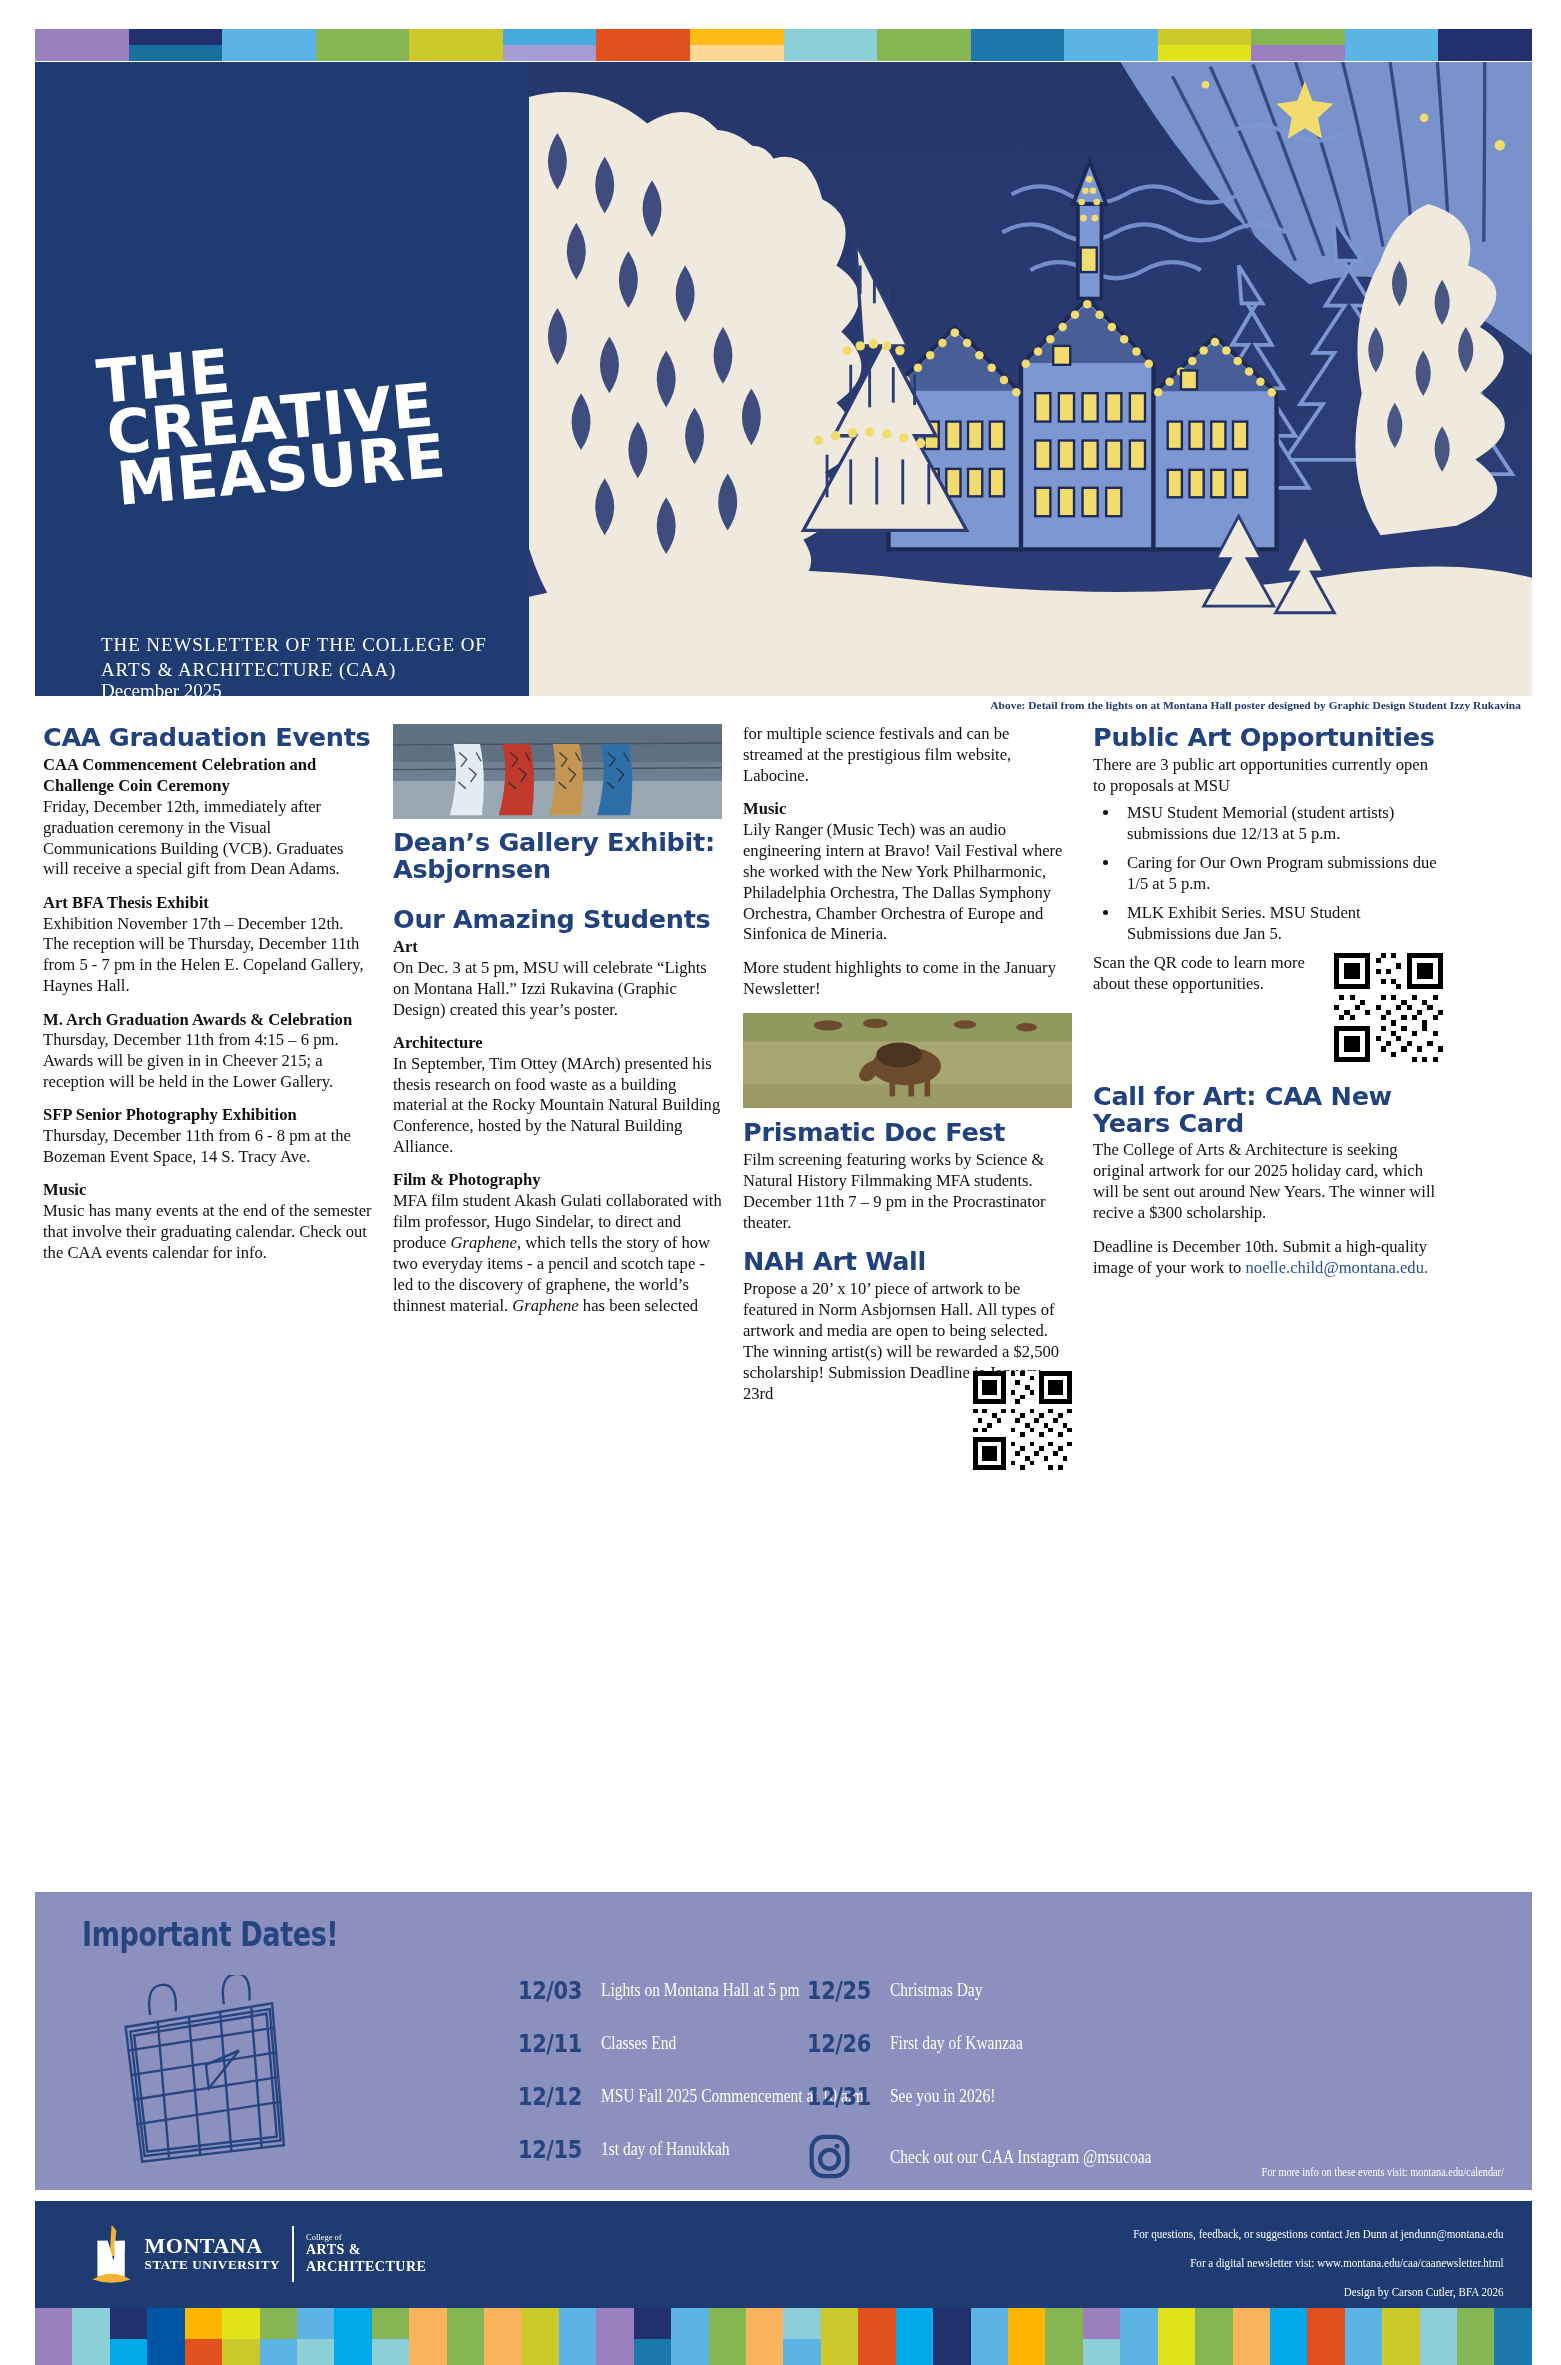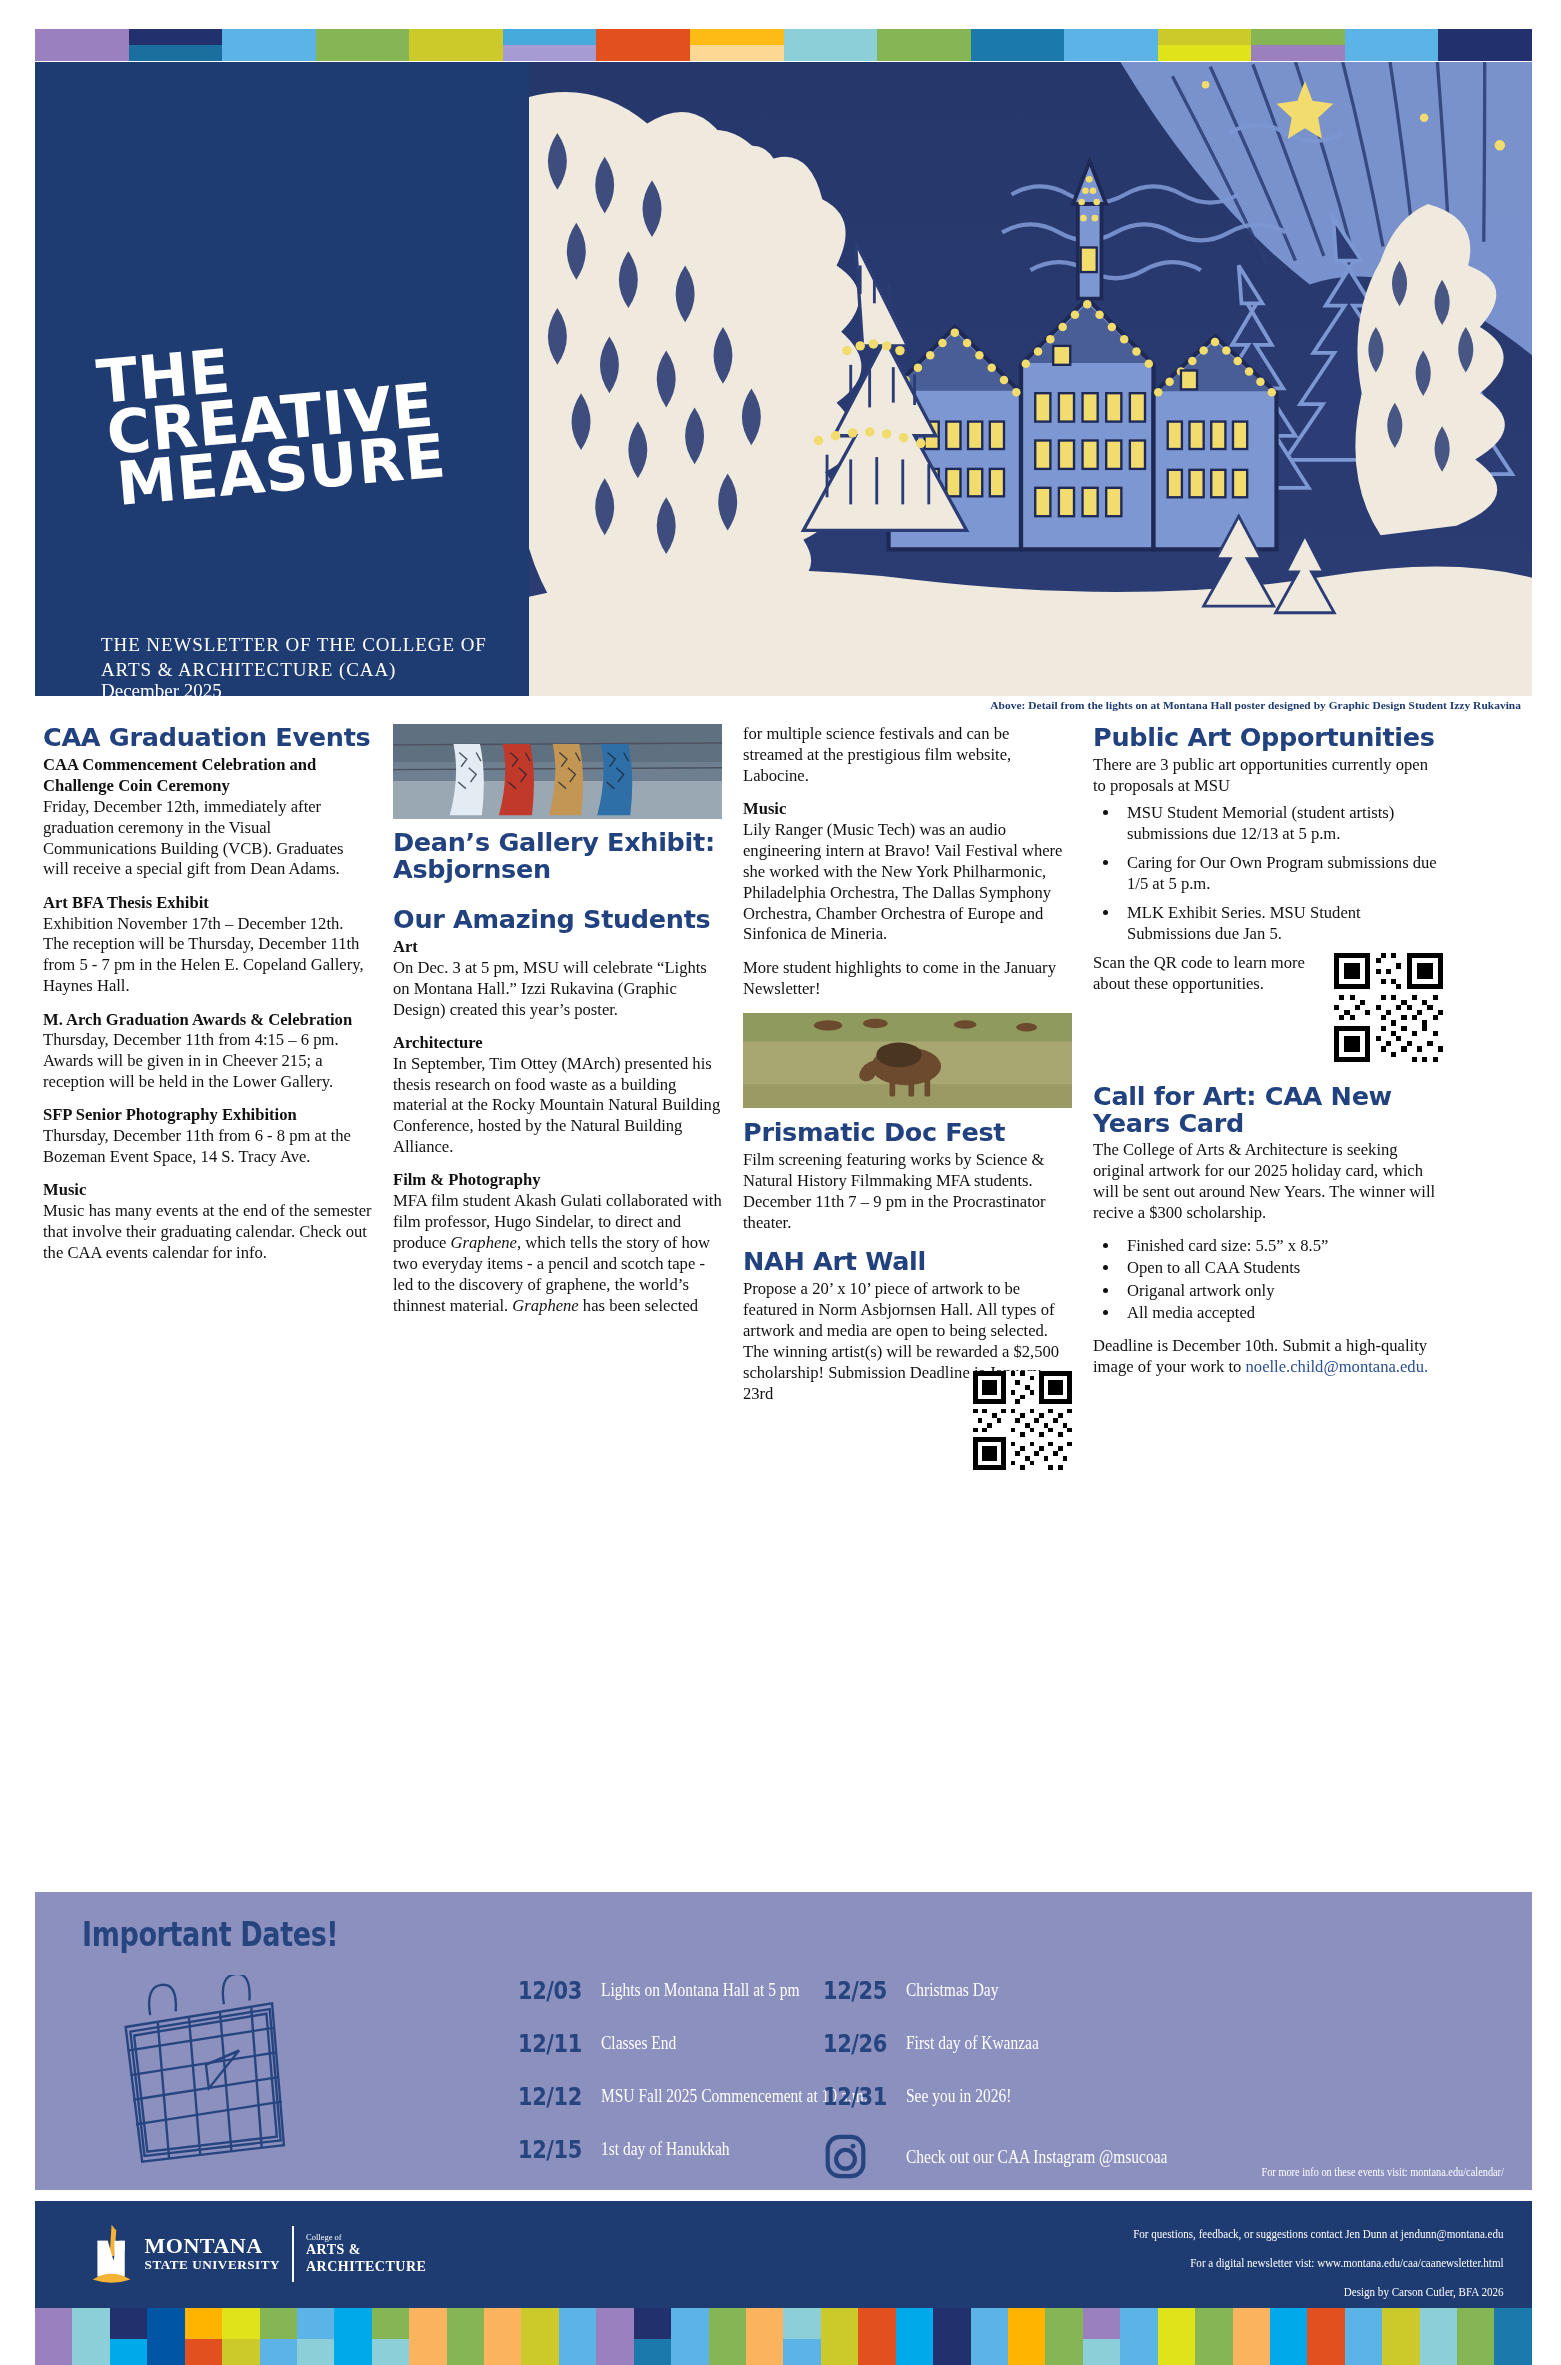--- a/index.html
+++ b/index.html
@@ -660,26 +660,20 @@
                   <rect x="15" y="20" width="1" height="1"></rect>
                   <rect x="17" y="20" width="1" height="1"></rect>
                 <rect x="19" y="20" width="1" height="1"></rect>
               </g>
             </svg>
           </div>
         </div>
 
         <h2 class="sec" style="margin-top:19px;">Call for Art: CAA New Years Card</h2>
         <p class="body">The College of Arts &amp; Architecture is seeking original artwork for our 2025 holiday card, which will be sent out around New Years. The winner will recive a $300 scholarship.</p>
-        <ul class="bul" style="margin-top:12.3px;">
-          <li style="margin-bottom:1.9px;">Finished card size: 5.5” x 8.5”</li>
-          <li style="margin-bottom:1.9px;">Open to all CAA Students</li>
-          <li style="margin-bottom:1.9px;">Origanal artwork only</li>
-          <li style="margin-bottom:1.9px;">All media accepted</li>
-        </ul>
         <p class="body" style="margin-top:13.2px;">
           <span>Deadline is December 10th. Submit a high-quality image of your work to </span><span class="link">noelle.child@montana.edu.</span>
         </p>
       </div>
 
     </div>
   </div>
 
   <div class="dates">
     <h2>Important Dates!</h2>
@@ -718,21 +712,21 @@
       <div class="daterow">
           <div class="dnum">12/12</div>
           <div class="dtxt">MSU Fall 2025 Commencement at 10 a.m.</div>
         </div>
       <div class="daterow">
           <div class="dnum">12/15</div>
           <div class="dtxt">1st day of Hanukkah</div>
         </div>
     </div>
 
-    <div class="datecol" style="left:788px; top:83px;">
+    <div class="datecol" style="left:772px; top:83px;">
       <div class="daterow">
           <div class="dnum">12/25</div>
           <div class="dtxt">Christmas Day</div>
         </div>
       <div class="daterow">
           <div class="dnum">12/26</div>
           <div class="dtxt">First day of Kwanzaa</div>
         </div>
       <div class="daterow">
           <div class="dnum">12/31</div>

